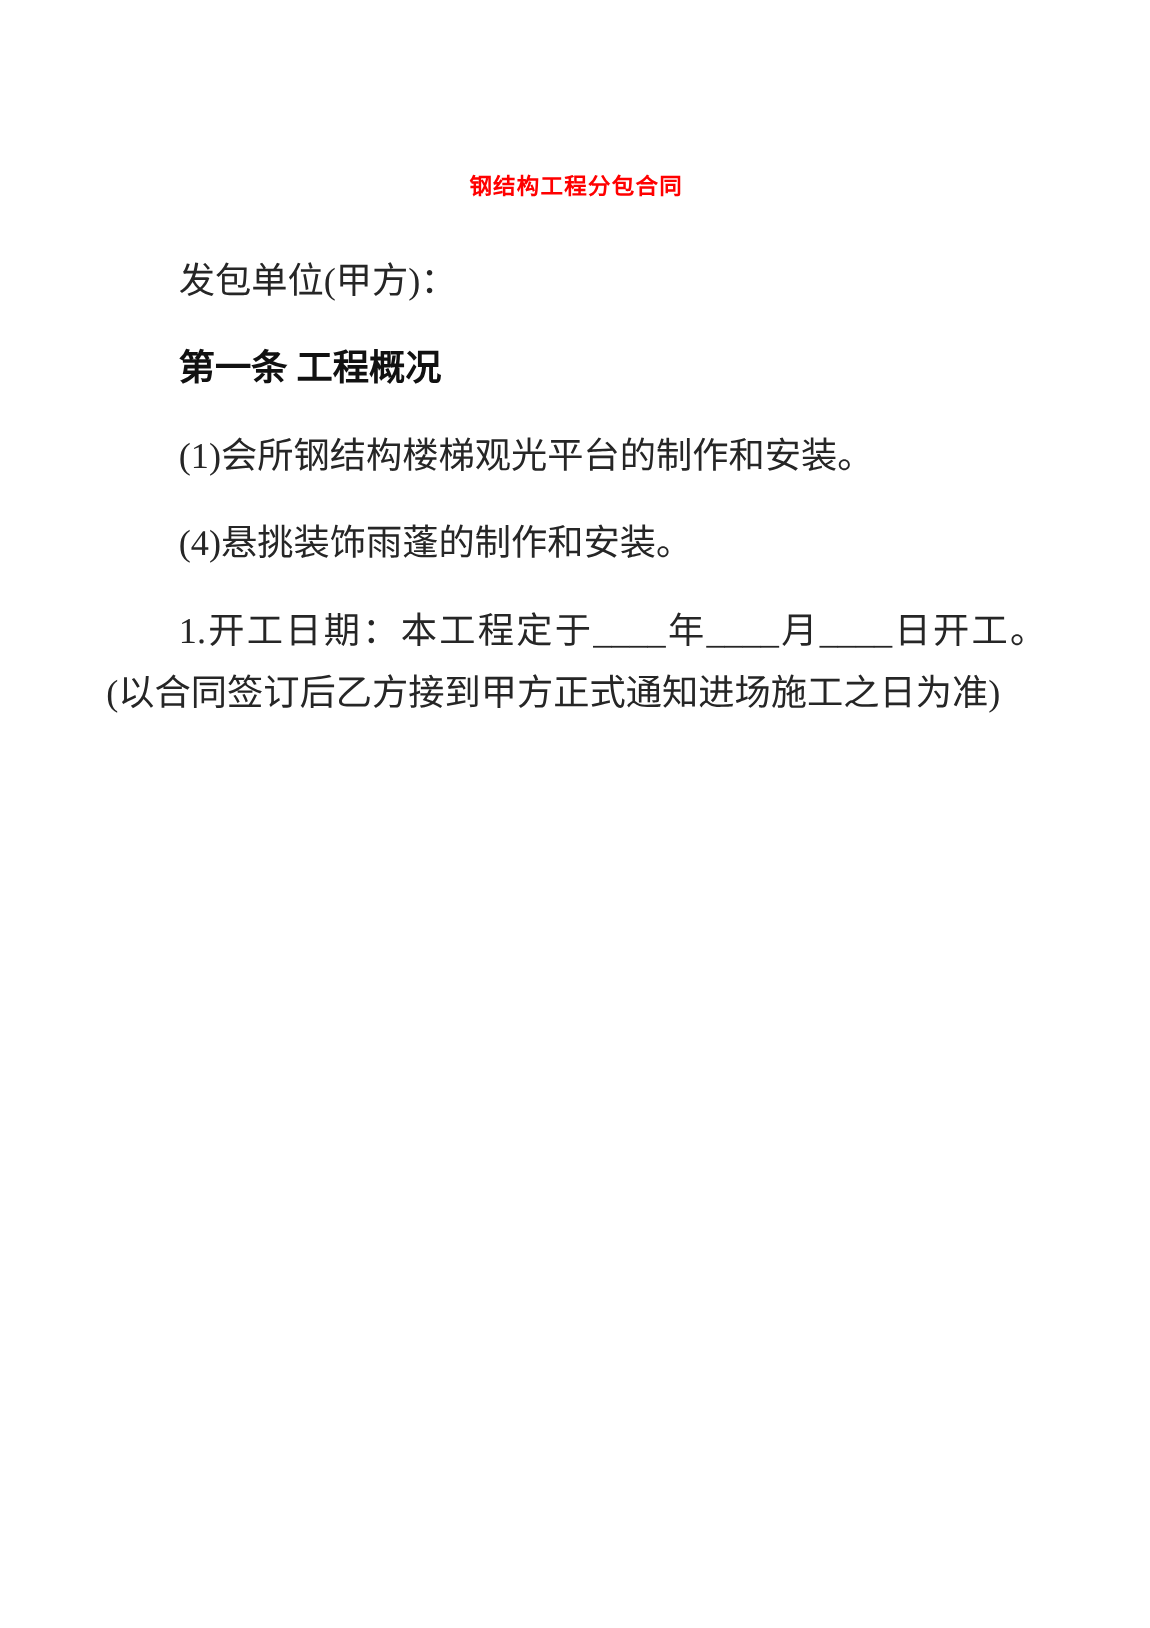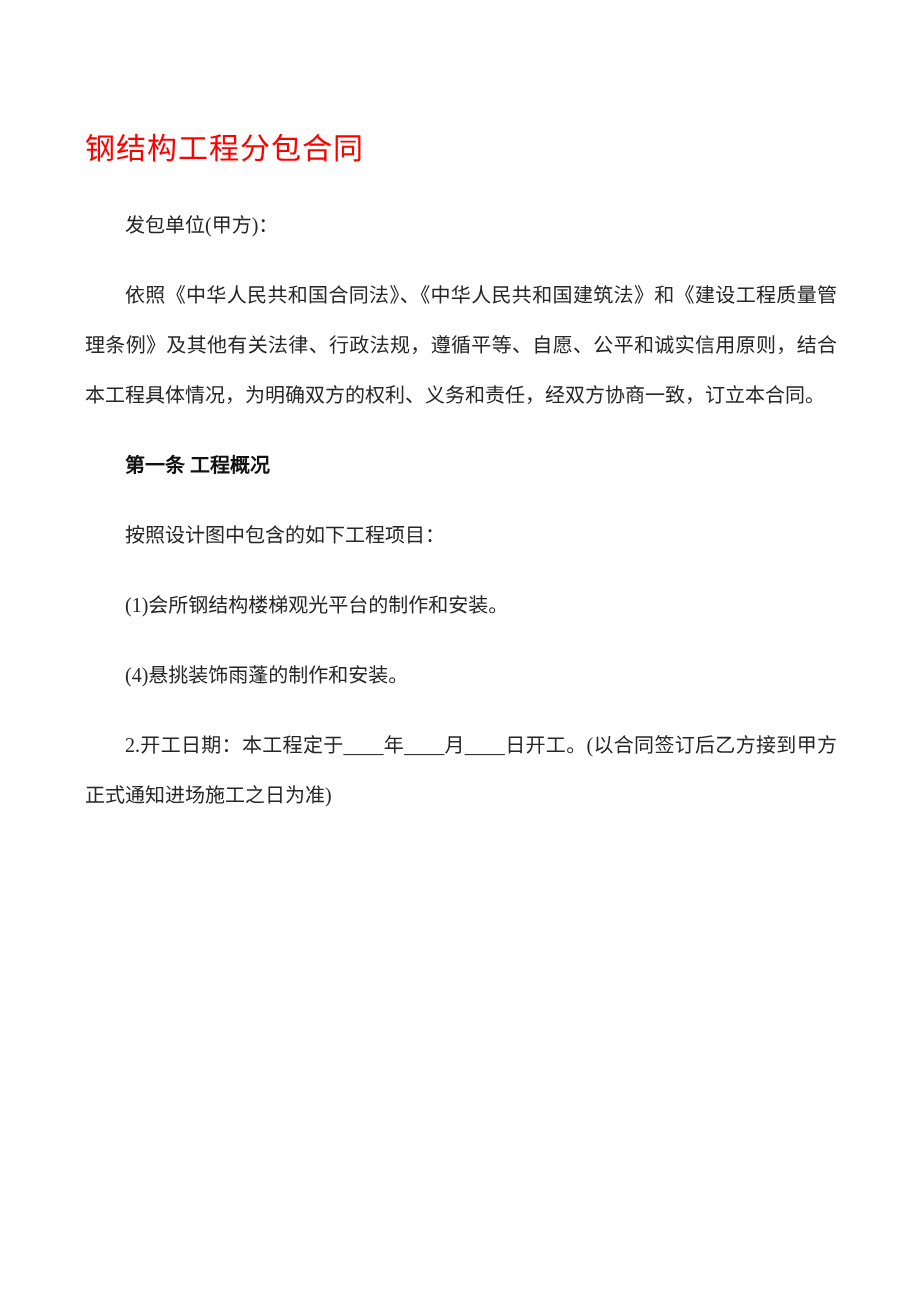--- a/index.html
+++ b/index.html
@@ -16,47 +16,45 @@
     color: #262626;
   }
   .page {
     box-sizing: border-box;
     width: 920px;
     height: 1302px;
     padding: 130px 83px 0 85px;
     background: #ffffff;
   }
   .doc-title {
-    font-size: 30px;
-    font-weight: normal;
-    text-align: left;
+    font-size: 18px;
+    font-weight: bold;
+    text-align: center;
     line-height: 38px;
     margin: 0 0 32px 0;
     letter-spacing: 1px;
   }
   .doc-body p {
-    font-size: 20px;
+    font-size: 29px;
     line-height: 50px;
     margin: 0 0 20px 0;
     text-indent: 2em;
     text-align: justify;
     word-break: break-all;
   }
   .doc-body p.heading {
     font-weight: bold;
     color: #111111;
   }
 </style>
 </head>
 <body>
 
 <div class="page">
   <h1 class="doc-title" style="color: rgb(255, 0, 0);">钢结构工程分包合同</h1>
   <div class="doc-body">
       <p class="para">发包单位(甲方)：</p>
-      <p class="para">依照《中华人民共和国合同法》、《中华人民共和国建筑法》和《建设工程质量管理条例》及其他有关法律、行政法规，遵循平等、自愿、公平和诚实信用原则，结合本工程具体情况，为明确双方的权利、义务和责任，经双方协商一致，订立本合同。</p>
       <p class="heading">第一条 工程概况</p>
-      <p class="para">按照设计图中包含的如下工程项目：</p>
       <p class="para">(1)会所钢结构楼梯观光平台的制作和安装。</p>
       <p class="para">(4)悬挑装饰雨蓬的制作和安装。</p>
-      <p class="para">2.开工日期：本工程定于____年____月____日开工。(以合同签订后乙方接到甲方正式通知进场施工之日为准)</p>
+      <p class="para">1.开工日期：本工程定于____年____月____日开工。(以合同签订后乙方接到甲方正式通知进场施工之日为准)</p>
     </div>
 </div>
 
 </body></html>

